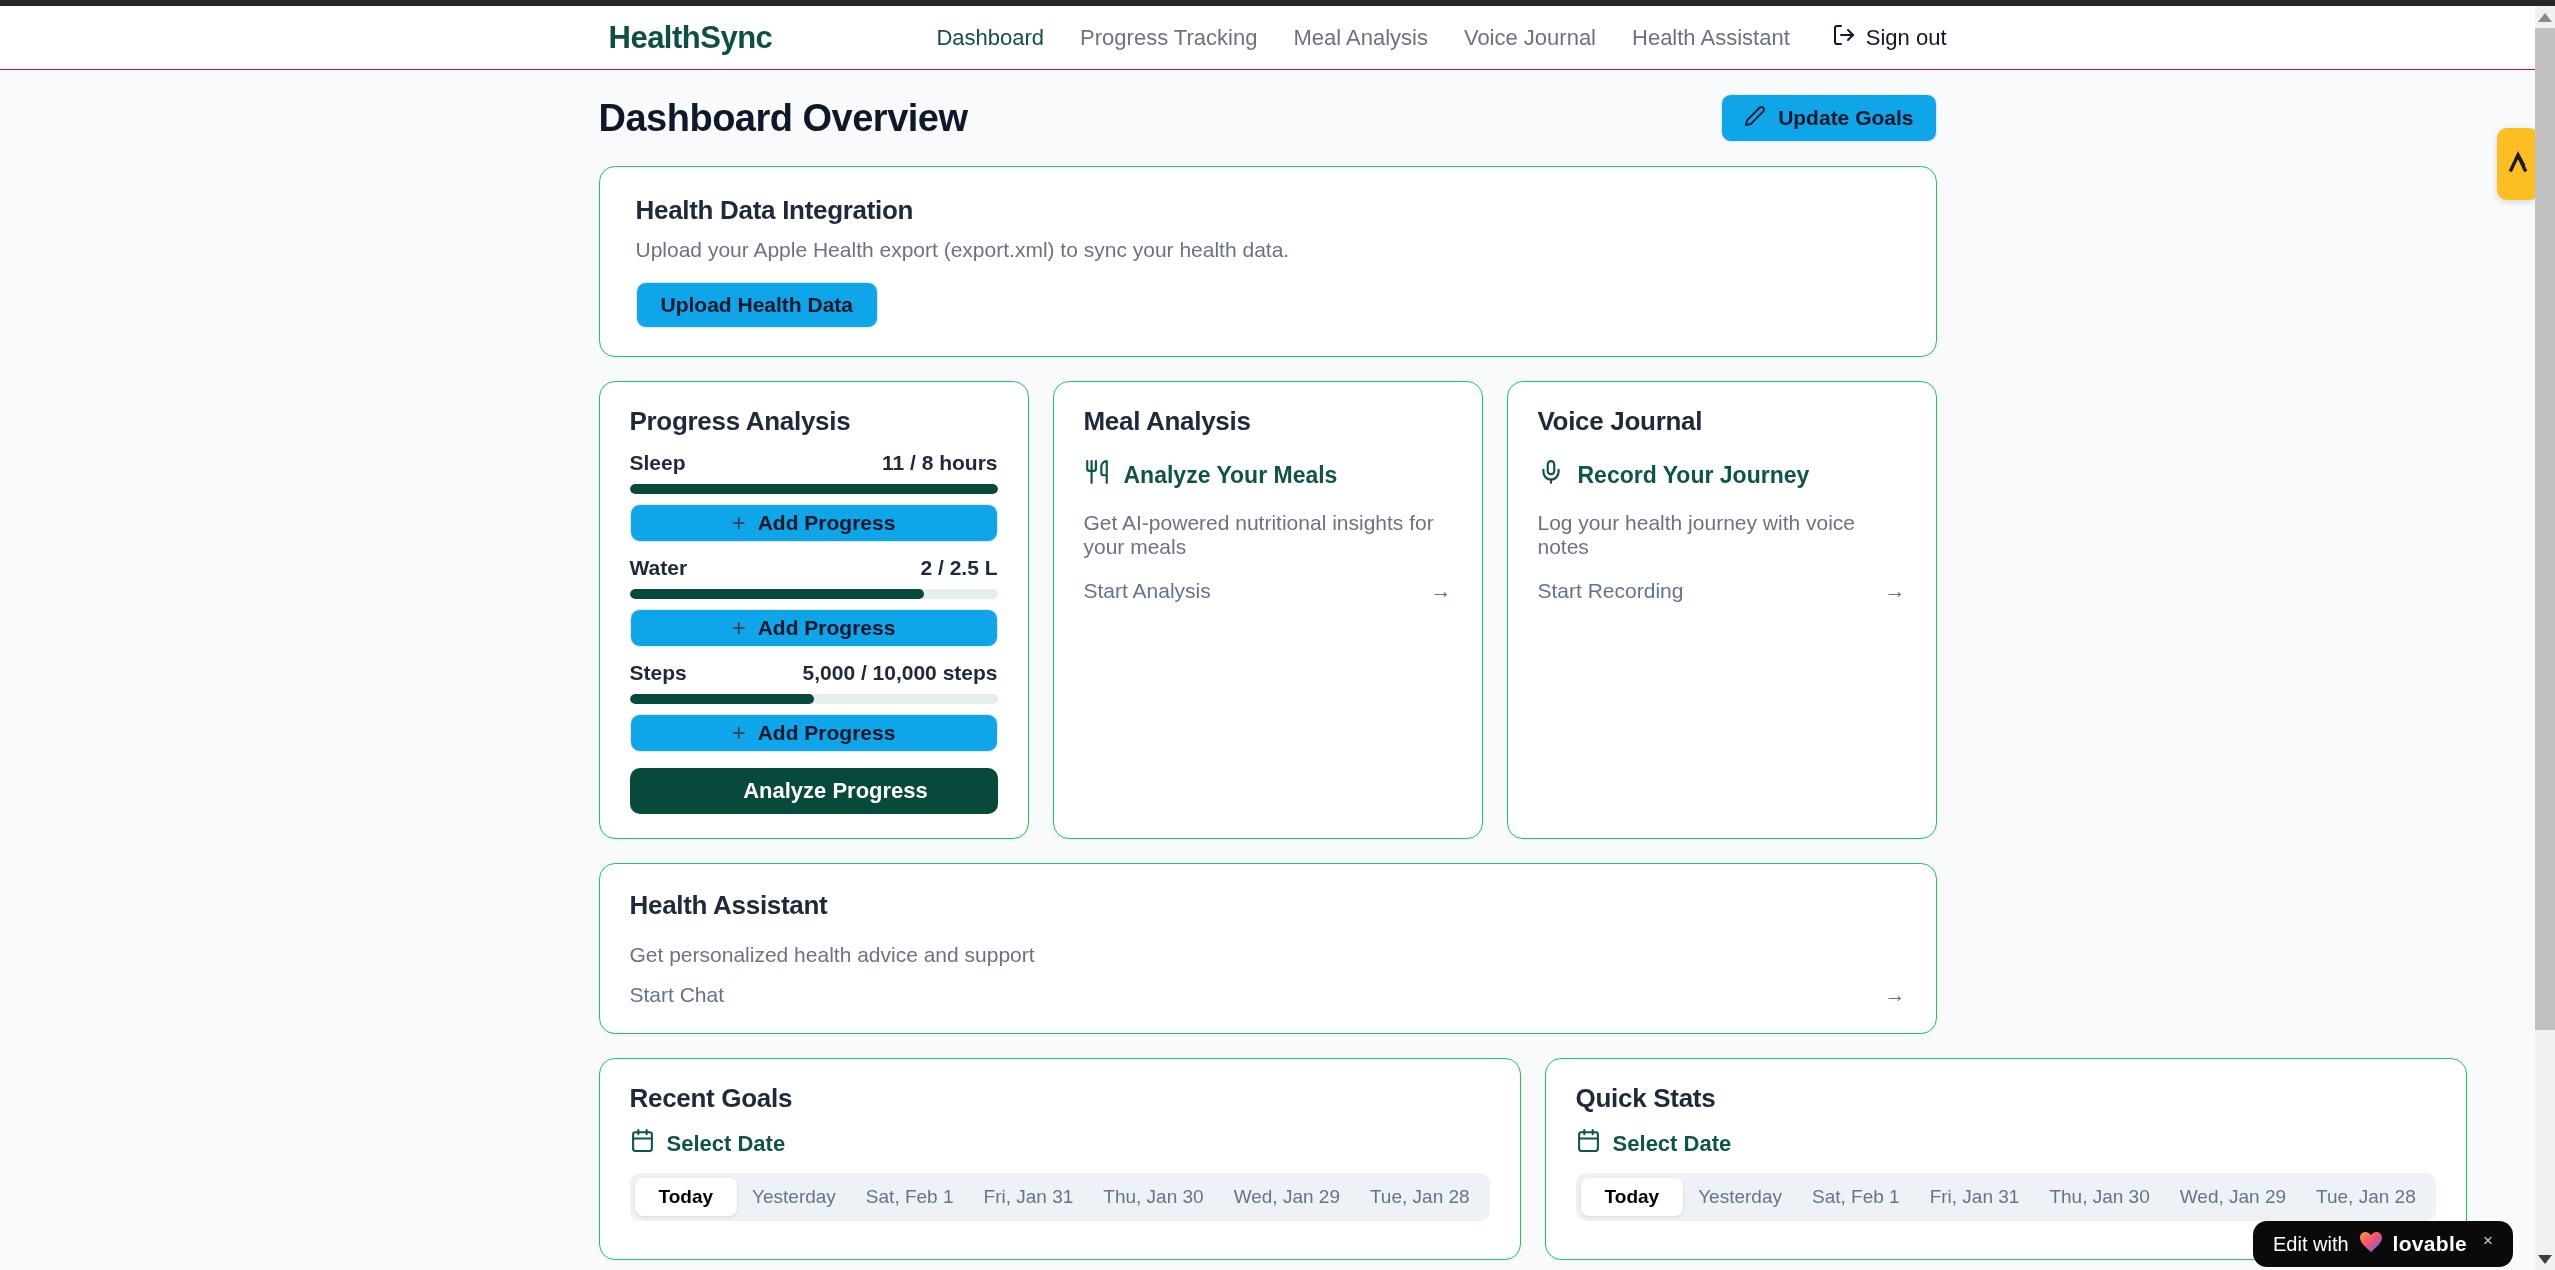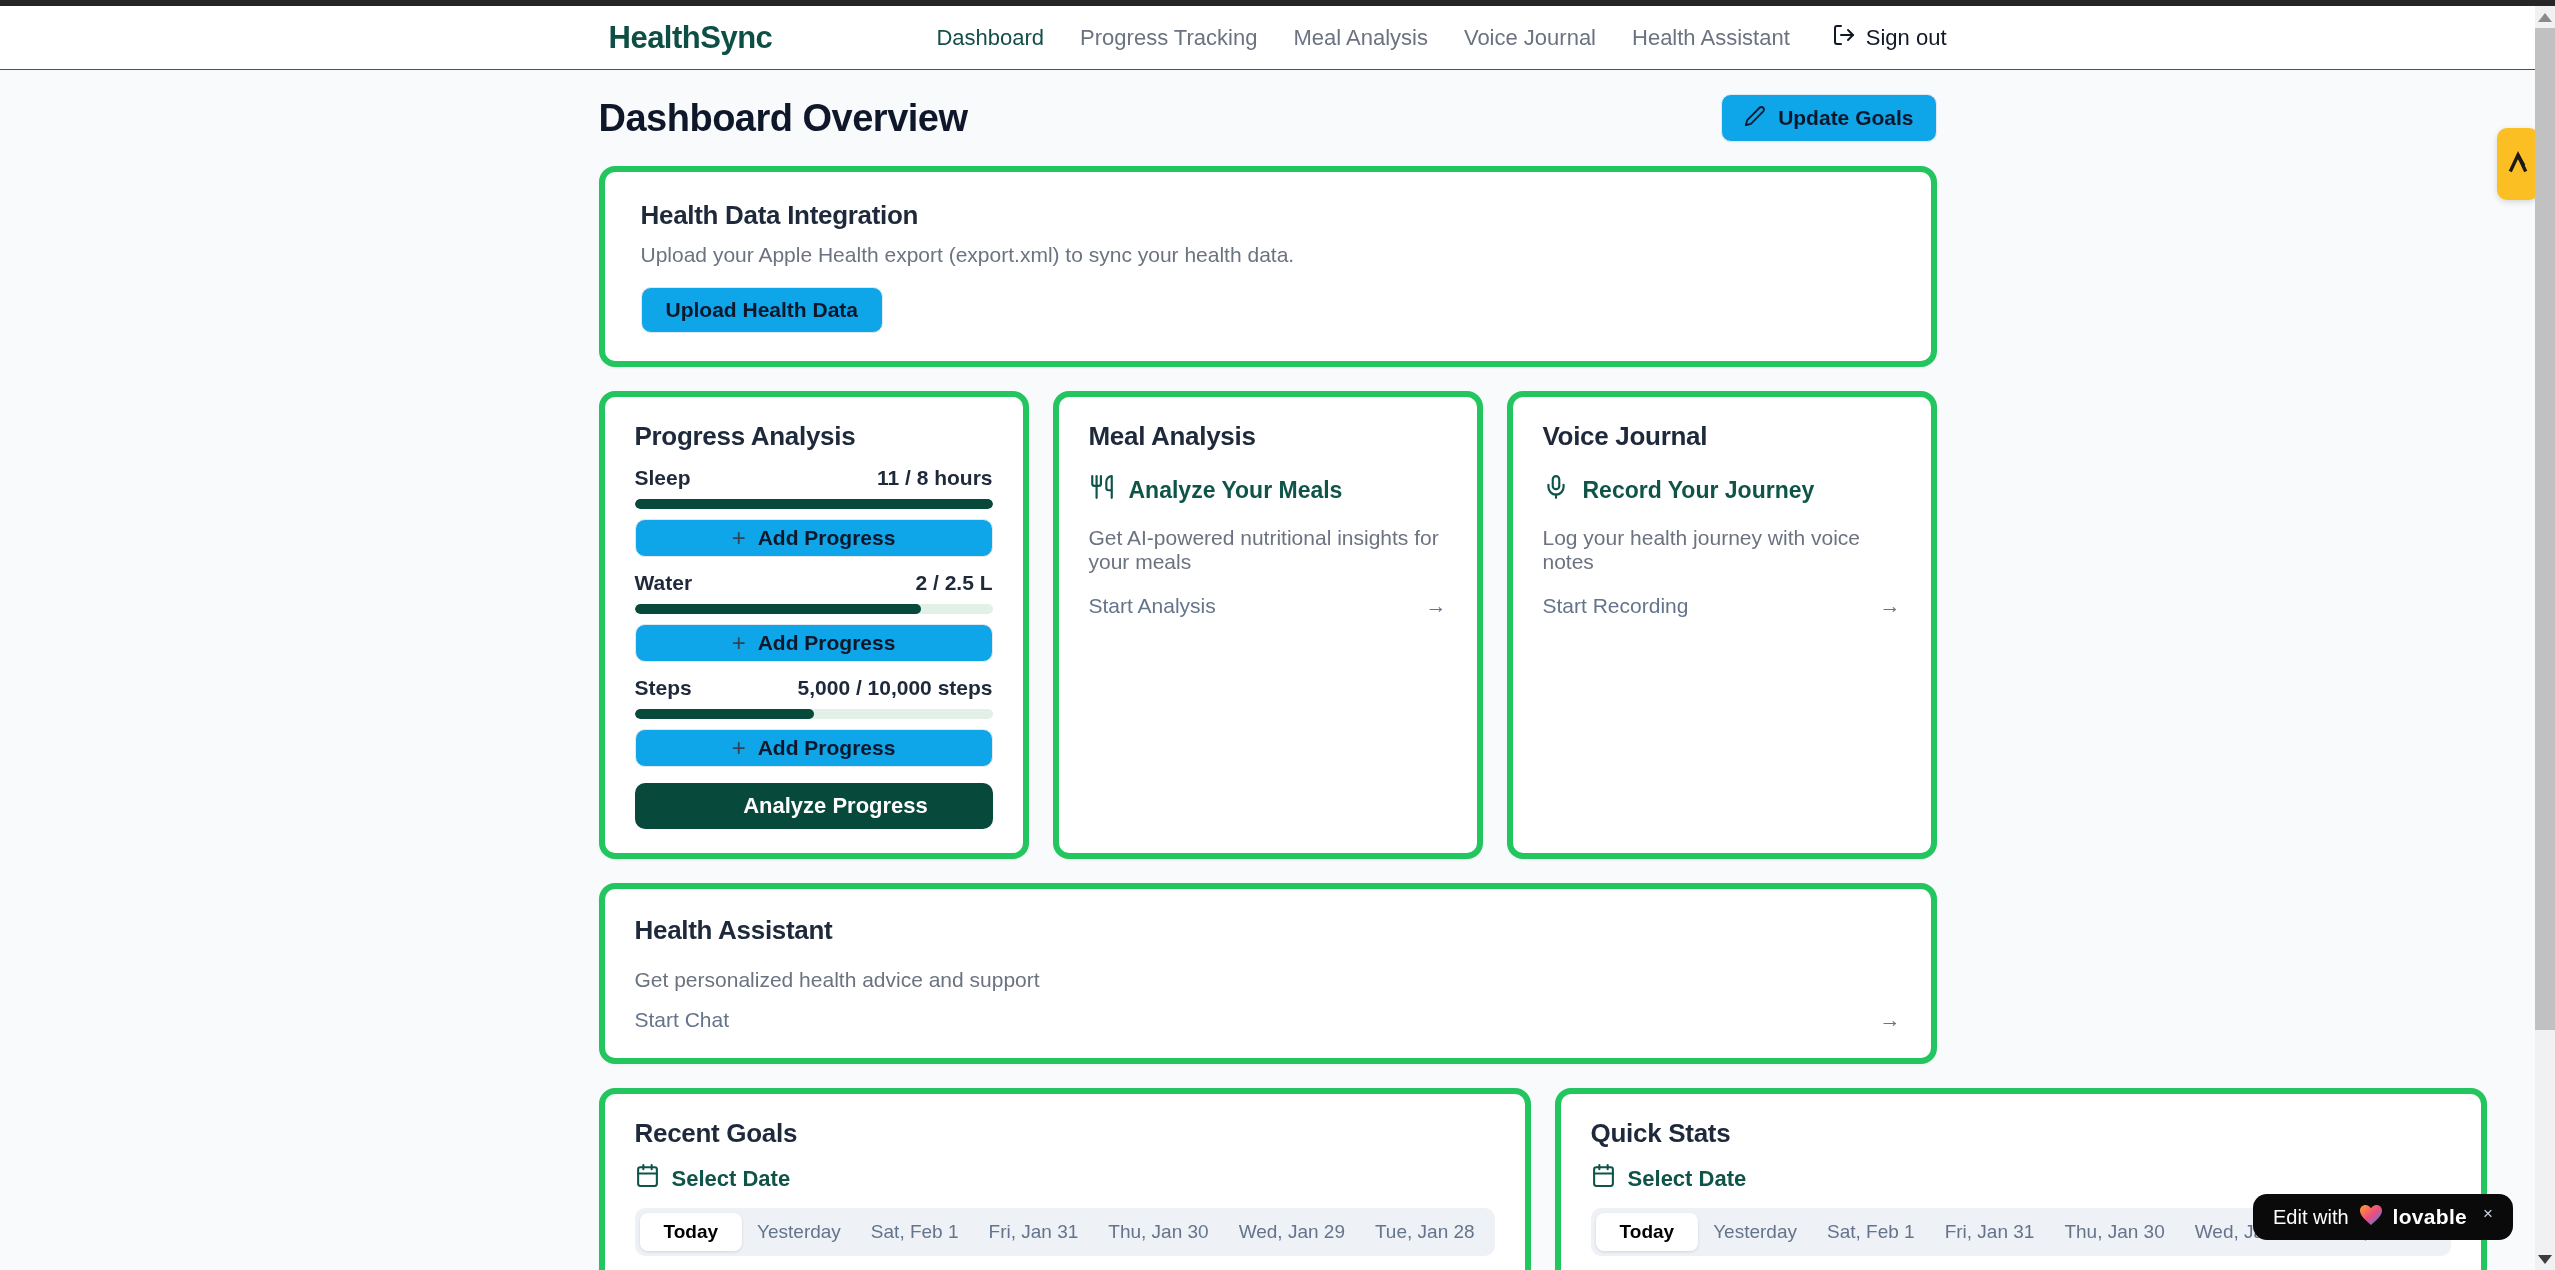--- a/index.html
+++ b/index.html
@@ -23,21 +23,21 @@
   
   .main { padding-top:24px; margin-right:20px; }
   .page-head { display:flex; align-items:center; justify-content:space-between; margin-bottom:24px; }
   h1 { font-size:38px; font-weight:bold; color:#0f172a; letter-spacing:-0.5px; }
 
   .btn { display:inline-flex; align-items:center; justify-content:center; gap:12px;
          background:#0ea5e9; border:1px solid #e2e8f0; border-radius:10px; cursor:pointer;
          font-size:21px; font-weight:bold; color:#0f172a; font-family:inherit; }
   .btn-update { height:48px; padding:0 22px; box-shadow:0 1px 2px rgba(0,0,0,.04); }
 
-  .card { background:#fff; border:6px solid #22c55e; border-radius:16px;
+  .card { background:#fff; border:1px solid #22c55e; border-radius:16px;
           box-shadow:0 1px 3px rgba(15,23,42,.05); padding:24px 30px; }
   .card h2 { font-size:26px; font-weight:bold; color:#1e293b; letter-spacing:-0.3px; }
 
   .card-integration { margin-bottom:24px; padding:28px 36px; }
   .muted { color:#6b7280; font-size:21px; }
   .card-integration .muted { margin-top:12px; }
   .btn-upload { height:46px; padding:0 24px; margin-top:20px; }
 
   .grid3 { display:grid; grid-template-columns:1fr 1fr 1fr; gap:24px; margin-bottom:24px; align-items:stretch; }
   .grid2 { display:grid; grid-template-columns:1fr 1fr; gap:24px; }
@@ -68,21 +68,21 @@
   .bottom h2 { margin-bottom:14px; }
   .g-link { display:flex; align-items:center; gap:12px; color:#0f5449; font-size:22px; font-weight:bold; cursor:pointer; margin:10px 0 14px; }
   .tabs { background:#eef1f6; border-radius:10px; padding:5px; display:flex; align-items:center; margin-bottom:14px; }
   .tab { font-size:19px; color:#64748b; padding:8px 15px; border-radius:8px; white-space:nowrap; cursor:pointer; font-weight:500; }
   .tab.active { background:#fff; color:#000000; font-weight:bold; box-shadow:0 1px 3px rgba(15,23,42,.12); padding:8px 24px; }
 
   
   .fab { position:absolute; top:128px; right:16px; width:42px; height:72px;
          background:#fbbf24; border-radius:10px; display:flex; align-items:center; justify-content:center;
          cursor:pointer; box-shadow:0 2px 6px rgba(0,0,0,.15); }
-  .lov-badge { position:absolute; right:42px; bottom:30px; background:#0a0a0a; color:#fff;
+  .lov-badge { position:absolute; right:42px; bottom:3px; background:#0a0a0a; color:#fff;
                border-radius:14px; padding:10px 20px; display:flex; align-items:center; gap:10px; cursor:pointer; }
   .lov-badge .pre { font-size:20px; }
   .lov-badge .name { font-size:21px; font-weight:bold; letter-spacing:.3px; }
   .lov-badge .x { font-size:17px; color:#cbd5e1; margin-left:6px; align-self:flex-start; }
 
   
   .scrollbar { position:absolute; top:6px; right:0; width:20px; height:1264px; background:#f1f1f1; }
   .sb-btn { height:22px; display:flex; align-items:center; justify-content:center; }
   .sb-up { border-left:7px solid transparent; border-right:7px solid transparent; border-bottom:9px solid #8a8a8a; width:0; }
   .sb-down { border-left:7px solid transparent; border-right:7px solid transparent; border-top:9px solid #3c3c3c; width:0; }

